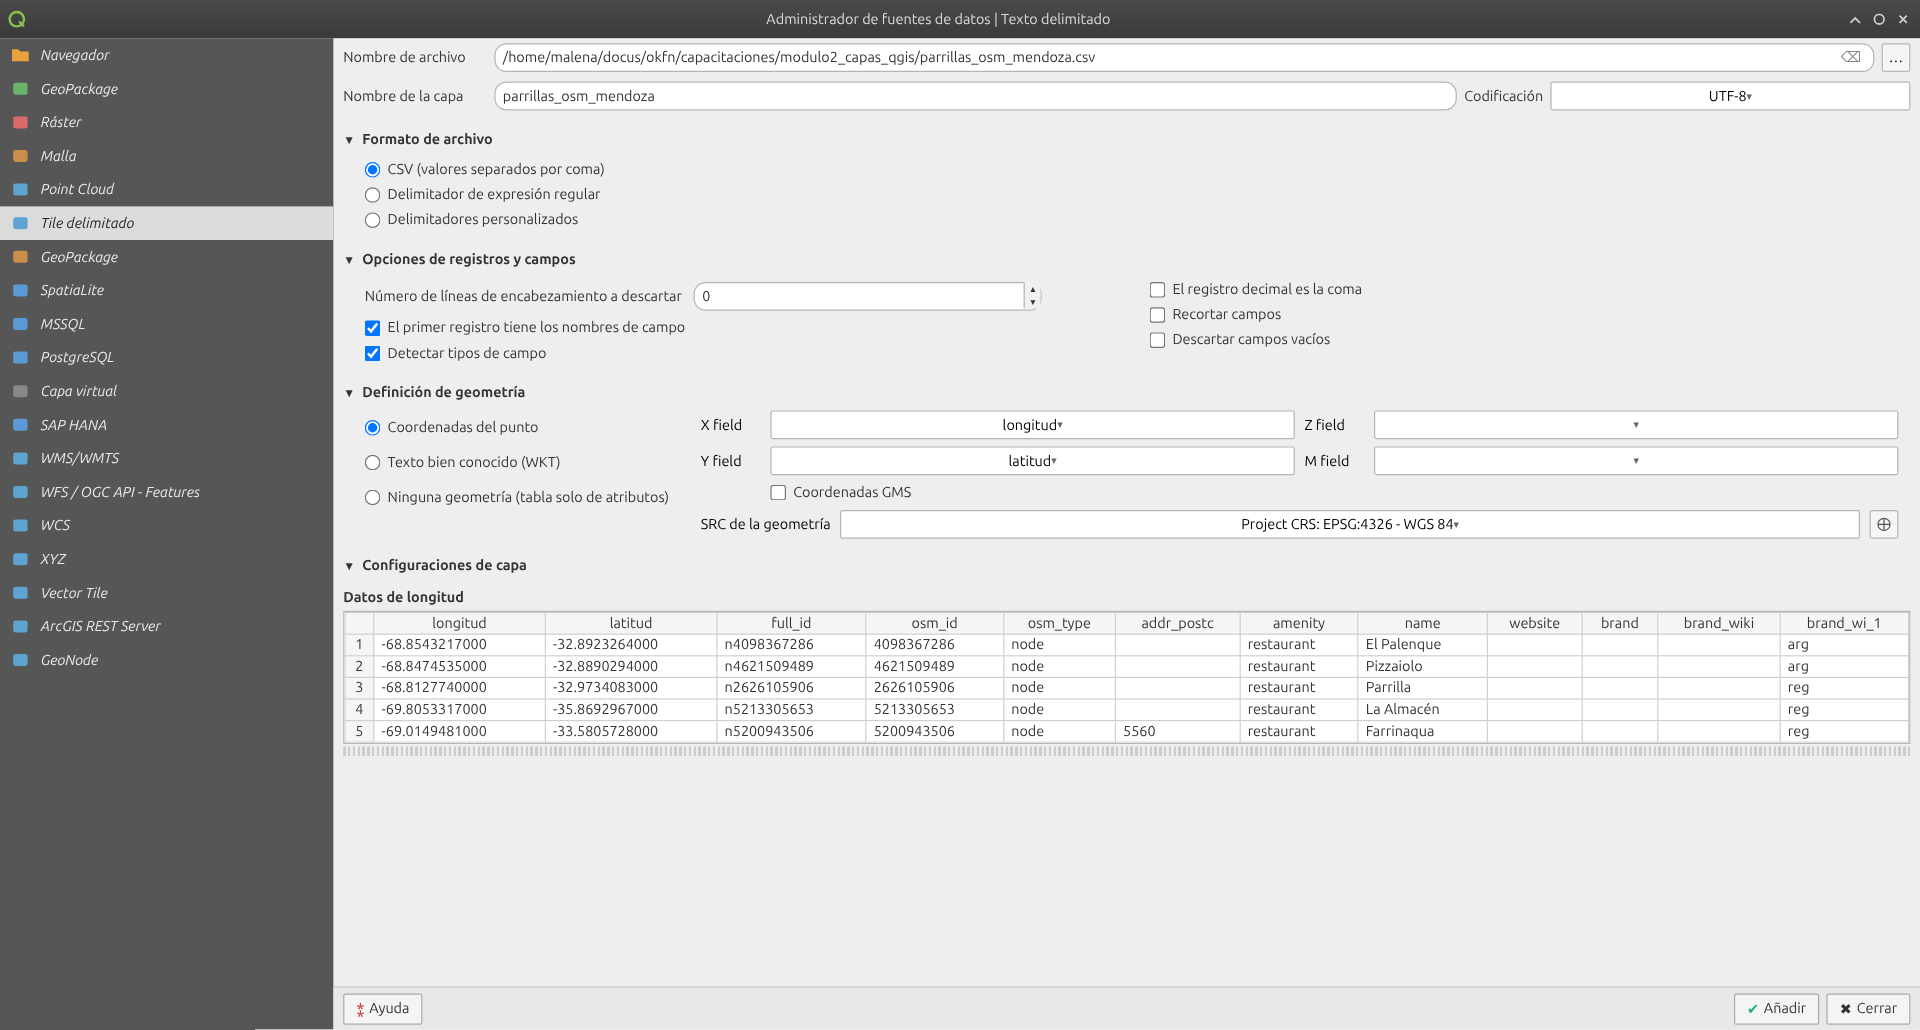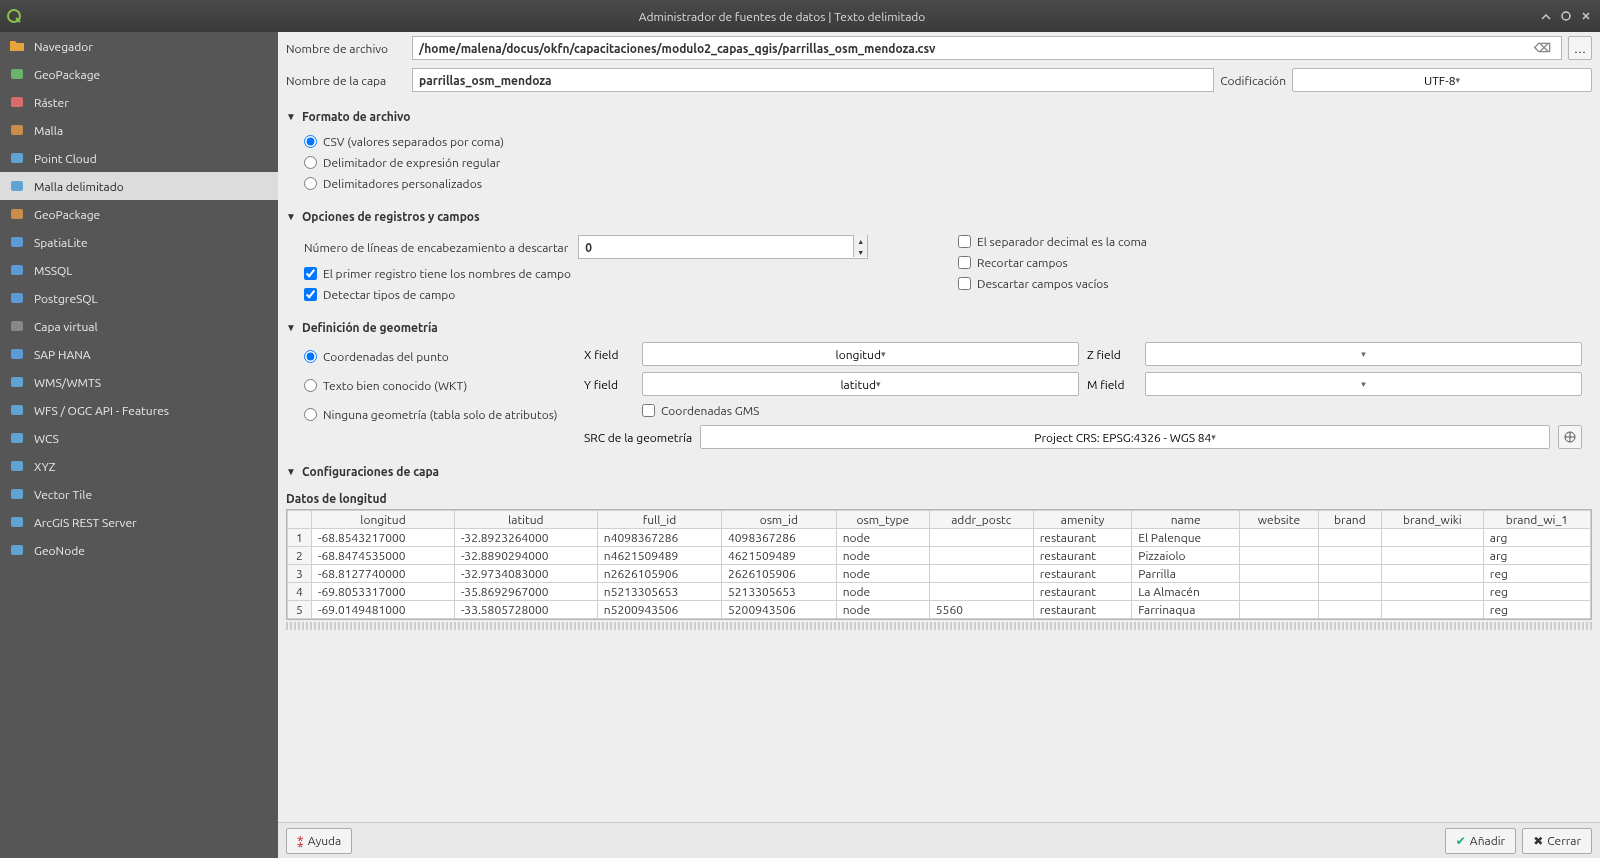--- a/index.html
+++ b/index.html
@@ -2,28 +2,28 @@
 <html><head>
 <meta charset="utf-8">
 <style>
 * { box-sizing: border-box; margin: 0; padding: 0; font-family: "Ubuntu", "Segoe UI", sans-serif; font-size: 12px; }
 body { width: 1600px; height: 858px; background: #e8e8e8; overflow: hidden; display: flex; flex-direction: column; }
 .titlebar { height: 24px; background: linear-gradient(#4a4a4a,#3a3a3a); color: #ddd; display: flex; align-items: center; padding: 16px 6px; }
 .titlebar .qlogo { width: 16px; height: 16px; margin-right: 8px; }
 .titlebar .title { flex: 1; text-align: center; font-size: 12px; }
 .titlebar .winbtn { width: 16px; height: 16px; margin-left: 4px; display:flex; align-items:center; justify-content:center; cursor:pointer; color:#ccc; }
 .main { flex: 1; display: flex; min-height: 0; }
-.sidebar { width: 278px; background: #565656; color: #eaeaea; display: flex; flex-direction: column; overflow-y:auto; }
+.sidebar { width: 278px; background: #565656; color: #eaeaea; display: flex; flex-direction: column; overflow-y:auto;font-style:italic; }
 .sidebar .item { height: 28px; display: flex; align-items: center; padding: 0 8px; gap: 8px; cursor:pointer; }
 .sidebar .item.selected { background: #dcdcdc; color: #222; }
 .sidebar .icon { width: 18px; height: 18px; display:inline-flex; align-items:center; justify-content:center; }
 .content { flex: 1; background: #eeeeee; display: flex; flex-direction: column; min-width:0; }
 .form-row { display: flex; align-items: center; padding: 4px 8px; gap: 6px; }
 .form-row label { font-size: 12px; color: #333; }
-.input { flex: 1; height: 24px; background: #fff; border: 1px solid #b5b5b5; border-radius: 0; padding: 0 6px; font-size: 12px; color:#333; display:flex; align-items:center;font-weight:bold; }
+.input { flex: 1; height: 24px; background: #fff; border: 1px solid #b5b5b5; border-radius: 10px; padding: 0 6px; font-size: 12px; color:#333; display:flex; align-items:center; }
 .btn-sm { width: 24px; height: 24px; border: 1px solid #b5b5b5; background:#f5f5f5; border-radius:2px; display:flex; align-items:center; justify-content:center; cursor:pointer; }
 .combo { height:24px; background:#fff; border:1px solid #b5b5b5; border-radius:2px; padding:0 6px; display:flex; align-items:center; justify-content:center; cursor:pointer; min-width:80px; }
 .combo .arrow { font-size:9px; color:#666; }
 .scroll-area { flex:1; overflow-y:auto; padding: 6px 8px; }
 .group { border-radius:2px; margin: 4px 0; }
 .group-h { display:flex; align-items:center; gap:6px; padding:4px 0; font-weight:bold; color:#333; cursor:pointer; }
 .group-h .tri { font-size:10px; }
 .group-body { padding: 4px 10px 8px 18px; }
 .radio-row, .chk-row { display:flex; align-items:center; gap:6px; padding:4px 0; color:#333; }
 input[type=radio], input[type=checkbox] { width:13px; height:13px; }
@@ -116,21 +116,21 @@
           </svg>
         </span>
         <span>Point Cloud</span>
       </div>
       <div class="item selected">
         <span class="icon">
           <svg width="16" height="16">
             <rect x="2" y="3" width="12" height="10" rx="2" fill="#5fa3d1"></rect>
           </svg>
         </span>
-        <span>Malla delimitado</span>
+        <span>Tile delimitado</span>
       </div>
       <div class="item">
         <span class="icon">
           <svg width="16" height="16">
             <rect x="2" y="3" width="12" height="10" rx="2" fill="#c98f4a"></rect>
           </svg>
         </span>
         <span>GeoPackage</span>
       </div>
       <div class="item">
@@ -301,21 +301,21 @@
                 <span>El primer registro tiene los nombres de campo</span>
               </div>
             <div class="chk-row">
                 <input type="checkbox" checked="" style="">
                 <span>Detectar tipos de campo</span>
               </div>
           </div>
           <div>
             <div class="chk-row">
                 <input type="checkbox" style="">
-                <span>El separador decimal es la coma</span>
+                <span>El registro decimal es la coma</span>
               </div>
             <div class="chk-row">
                 <input type="checkbox" style="">
                 <span>Recortar campos</span>
               </div>
             <div class="chk-row">
                 <input type="checkbox" style="">
                 <span>Descartar campos vacíos</span>
               </div>
           </div>

